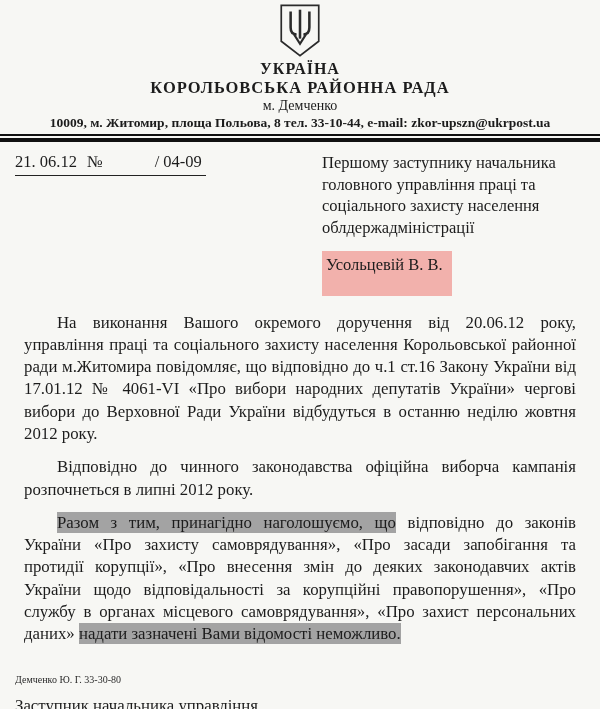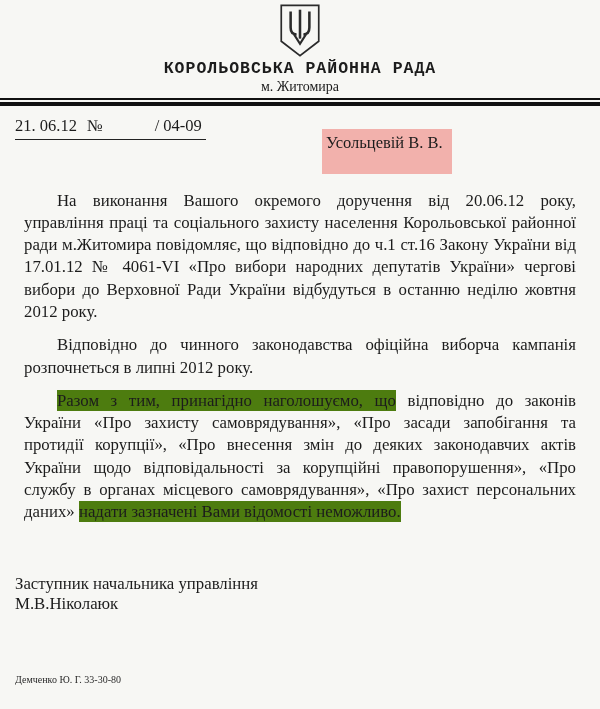--- a/index.html
+++ b/index.html
@@ -10,21 +10,21 @@
     background:#f7f7f4;
     font-family:"Liberation Serif","DejaVu Serif",serif;
     color:#1c1c1c;
     overflow:hidden;
     box-sizing:border-box;
   }
   
   .letterhead{text-align:center;padding-top:3px;}
   .emblem{display:block;margin:0 auto;}
   .lh-country{font-weight:bold;font-size:16px;letter-spacing:1px;line-height:19px;}
-  .lh-council{font-weight:bold;font-size:16.5px;letter-spacing:1px;line-height:20px;font-family:Liberation Mono, monospace;}
+  .lh-council{font-weight:bold;font-size:16.5px;letter-spacing:1px;line-height:20px;}
   .lh-city{font-size:14px;line-height:16px;}
   .lh-dept{font-size:15.5px;letter-spacing:.3px;line-height:19px;}
   .lh-contact{font-weight:bold;font-size:13.5px;line-height:17px;}
   .rule{
     margin-top:3px;
     height:2px;
     border-top:2px solid #111;
     border-bottom:4px solid #111;
   }
   
@@ -47,21 +47,21 @@
   }
   
   .body-block{margin:10px 13px 0 13px;}
   .body-par{
     margin:11px;
     font-size:16.8px;
     line-height:22.3px;
     text-align:justify;
     text-indent:33px;
   }
-  .hl{background:#4d7c0f;padding:1px 0;}
+  .hl{background:#a3a3a3;padding:1px 0;}
   
   .sig-row{
     display:flex;justify-content:space-between;
     margin:50px 20px 0 15px;
     font-size:16.8px;
     flex-direction:column;
   }
   
   .executor{
     position:absolute;left:15px;bottom:24px;
@@ -74,31 +74,34 @@
 <div class="page">
 
   <div class="letterhead">
     <svg class="emblem" width="46" height="56" viewBox="0 0 54 64">
       <path d="M5 2 H49 V44 L27 61 L5 44 Z" fill="none" stroke="#2b2b2b" stroke-width="2"></path>
       <path d="M16 9 V28 Q16 36 23 36" fill="none" stroke="#2b2b2b" stroke-width="3"></path>
       <path d="M38 9 V28 Q38 36 31 36" fill="none" stroke="#2b2b2b" stroke-width="3"></path>
       <path d="M27 7 V41" fill="none" stroke="#2b2b2b" stroke-width="3"></path>
       <path d="M20 36 L27 47 L34 36" fill="none" stroke="#2b2b2b" stroke-width="2.5"></path>
     </svg>
+    <div class="lh-country">УКРАЇНА</div>
     <div class="lh-council">КОРОЛЬОВСЬКА  РАЙОННА РАДА</div>
-    <div class="lh-city">м. Житомира</div>
+    <div class="lh-city">м. Демченко</div>
+    <div class="lh-contact">10009, м. Житомир, площа Польова, 8 тел. 33-10-44, e-mail: zkor-upszn@ukrpost.ua</div>
   </div>
 
   <div class="rule"></div>
 
   <div class="ref-row">
     <div class="ref-left">
       <span>21. 06.12</span><span class="num-sign">№</span><span class="num-gap"></span><span>/ 04-09</span>
     </div>
     <div class="recipient">
+      <div>Першому заступнику начальника головного управління праці та соціального захисту населення облдержадміністрації</div>
       <span class="recipient-name">Усольцевій В. В.</span>
     </div>
   </div>
 
   <div class="body-block">
     <p class="body-par">На виконання Вашого окремого доручення від 20.06.12 року, управління праці та соціального захисту населення Корольовської районної ради м.Житомира повідомляє, що відповідно до ч.1 ст.16 Закону України від 17.01.12 № 4061-VI «Про вибори народних депутатів України» чергові вибори до Верховної Ради України відбудуться в останню неділю жовтня 2012 року.</p>
     <p class="body-par">Відповідно до чинного законодавства офіційна виборча кампанія розпочнеться в липні 2012 року.</p>
     <p class="body-par">
       <span class="hl">Разом з тим, принагідно наголошуємо, що</span>
       <span>відповідно до законів України «Про захисту самоврядування», «Про засади запобігання та протидії корупції», «Про внесення змін до деяких законодавчих актів України щодо відповідальності за корупційні правопорушення», «Про службу в органах місцевого самоврядування», «Про захист персональних даних»</span>

